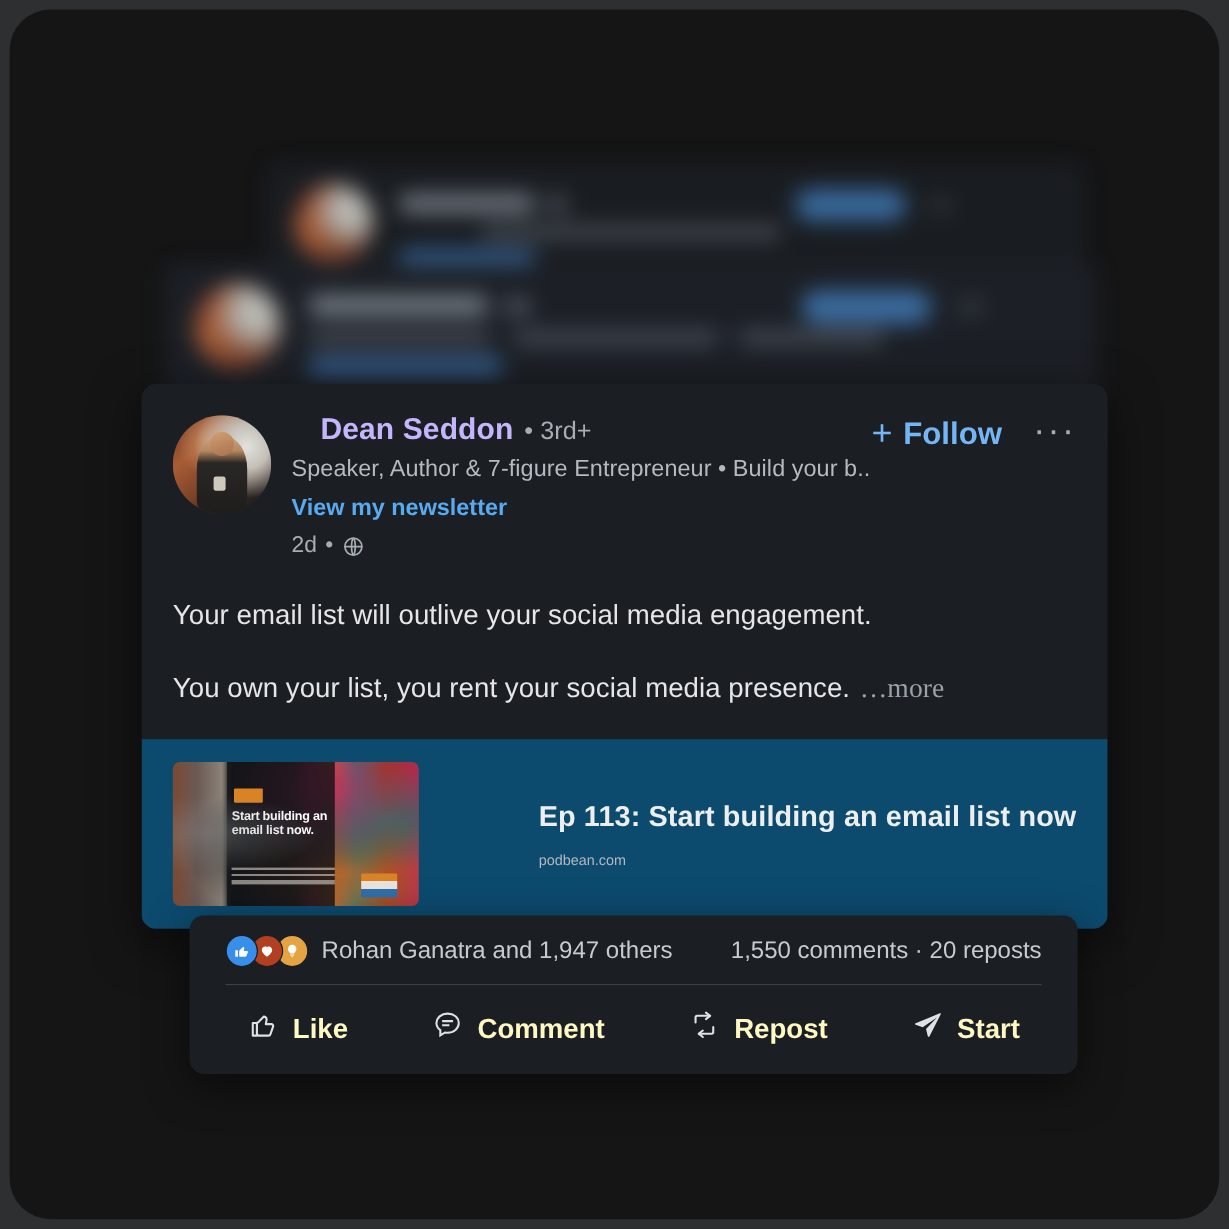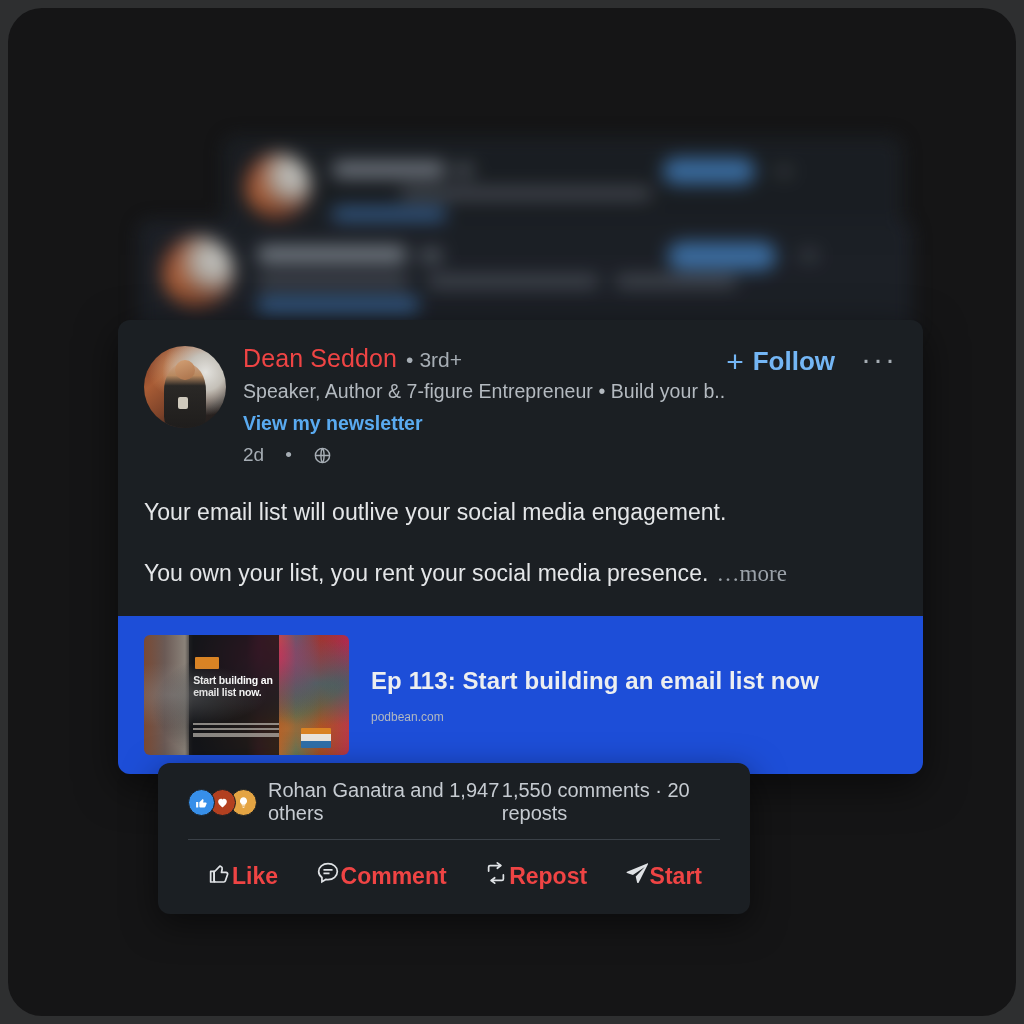--- a/index.html
+++ b/index.html
@@ -123,24 +123,25 @@
     position: absolute;
     left: 41%; top: 62%;
     width: 13%; height: 15%;
     background: #cfc9bc;
     border-radius: 2px;
   }
 
   .head-main { flex: 1 1 auto; margin-left: 17px; min-width: 0; }
   .name-line { display: flex; align-items: baseline; white-space: nowrap; }
   .author-name {
-    color: #ef4444;
+    color: #c4b5fd;
     font-size: 25px;
-    font-weight: 400;
+    font-weight: 700;
     letter-spacing: .1px;
+    margin-left: 24px;
   }
   .degree {
     color: #a6adb4;
     font-size: 21px;
     margin-left: 9px;
     font-weight: 400;
   }
   .headline {
     color: #b4bac0;
     font-size: 19.5px;
@@ -156,21 +157,21 @@
     font-weight: 600;
     cursor: pointer;
     display: inline-block;
   }
   .meta-line {
     color: #a6adb4;
     font-size: 19px;
     margin-top: 9px;
     display: flex;
     align-items: center;
-    gap: 21px;
+    gap: 7px;
   }
   .globe-icon { display: inline-flex; }
 
   .head-actions {
     display: flex;
     align-items: flex-start;
     flex: 0 0 auto;
     margin-top: 2px;
   }
   .follow-btn {
@@ -208,23 +209,24 @@
     cursor: pointer;
     margin-left: 8px;
     font-family: Liberation Serif, serif;
   }
 
   
   #link-preview {
     display: flex;
     align-items: center;
     gap: 22px;
-    background: #1d4ed8;
+    background: #0c4a6e;
     padding: 19px 26px;
     cursor: pointer;
+    justify-content: space-between;
   }
   .thumb {
     width: 205px;
     height: 120px;
     border-radius: 6px;
     flex: 0 0 auto;
     position: relative;
     overflow: hidden;
     background: linear-gradient(90deg,
       #7a4a34 0%, #6b5a55 10%, #8a8279 20%,
@@ -305,26 +307,27 @@
     color: #b2b8c0;
     font-size: 12px;
     margin-top: 15px;
   }
 
   
   #social-bar {
     position: absolute;
     left: 150px;
     top: 755px;
-    width: 592px;
+    width: 740px;
     background: #1b1f23;
     border-radius: 12px;
     box-shadow: 0 10px 34px rgba(0,0,0,.5);
     padding: 0 28px;
     box-sizing: border-box;
+    text-align: right;
   }
   .social-counts {
     display: flex;
     align-items: center;
     justify-content: space-between;
     padding: 16px 2px 14px 2px;
   }
   .reactions { display: flex; align-items: center; }
   .react-badges { display: flex; align-items: center; }
   .react-badge {
@@ -357,21 +360,22 @@
   }
   .actions {
     display: flex;
     justify-content: space-between;
     align-items: center;
     padding: 16px 10px 18px 10px;
   }
   .action-btn {
     display: flex;
     align-items: center;
-    color: #ef4444;
+    gap: 12px;
+    color: #fef9c3;
     font-size: 23px;
     font-weight: 600;
     cursor: pointer;
     padding: 4px 10px;
   }
   .action-btn svg { flex: 0 0 auto; }
 </style>
 </head>
 <body>
 

